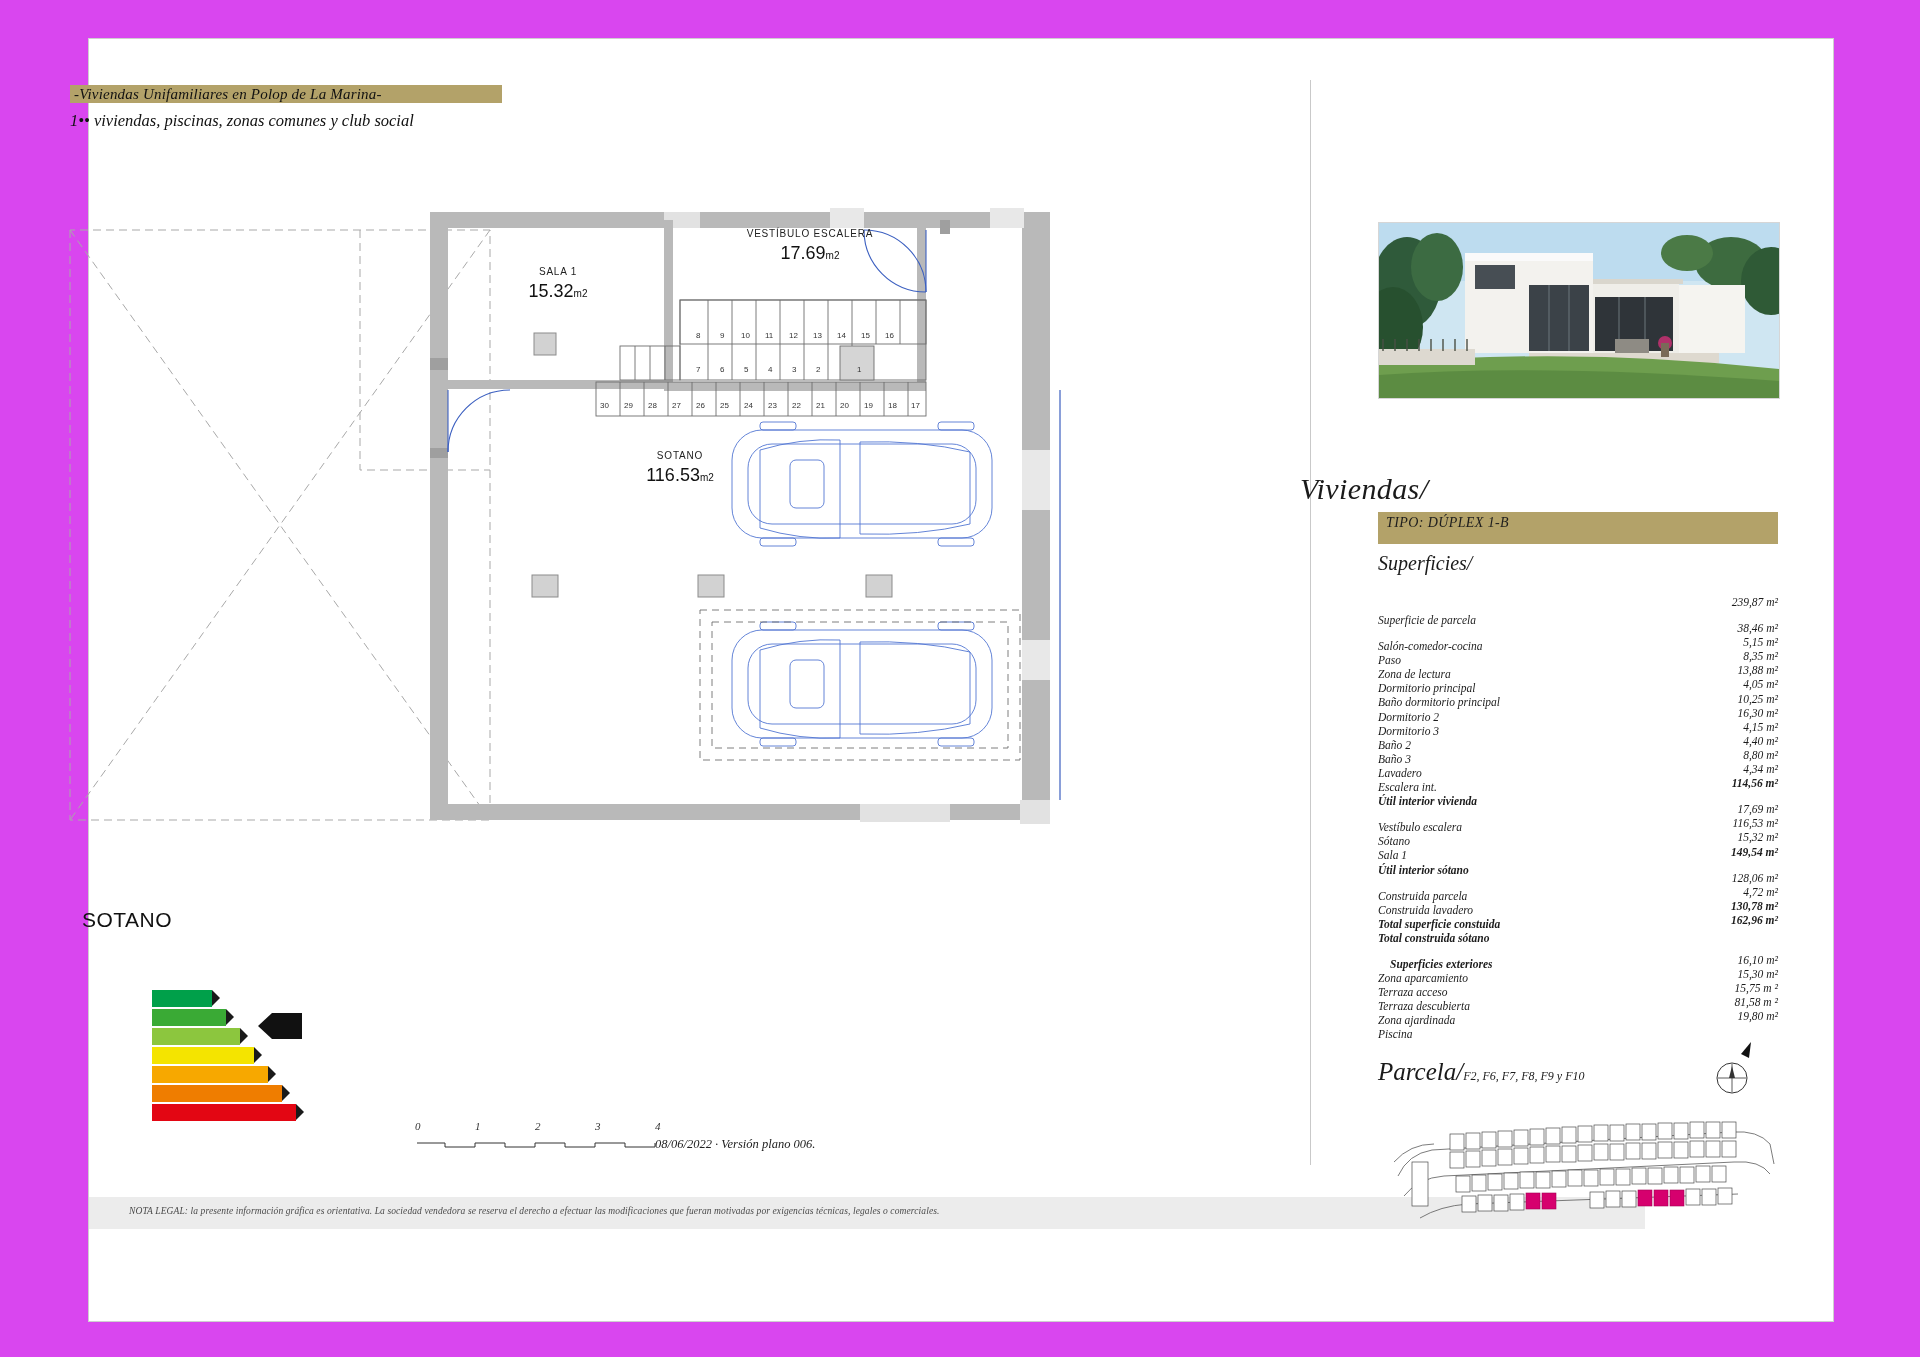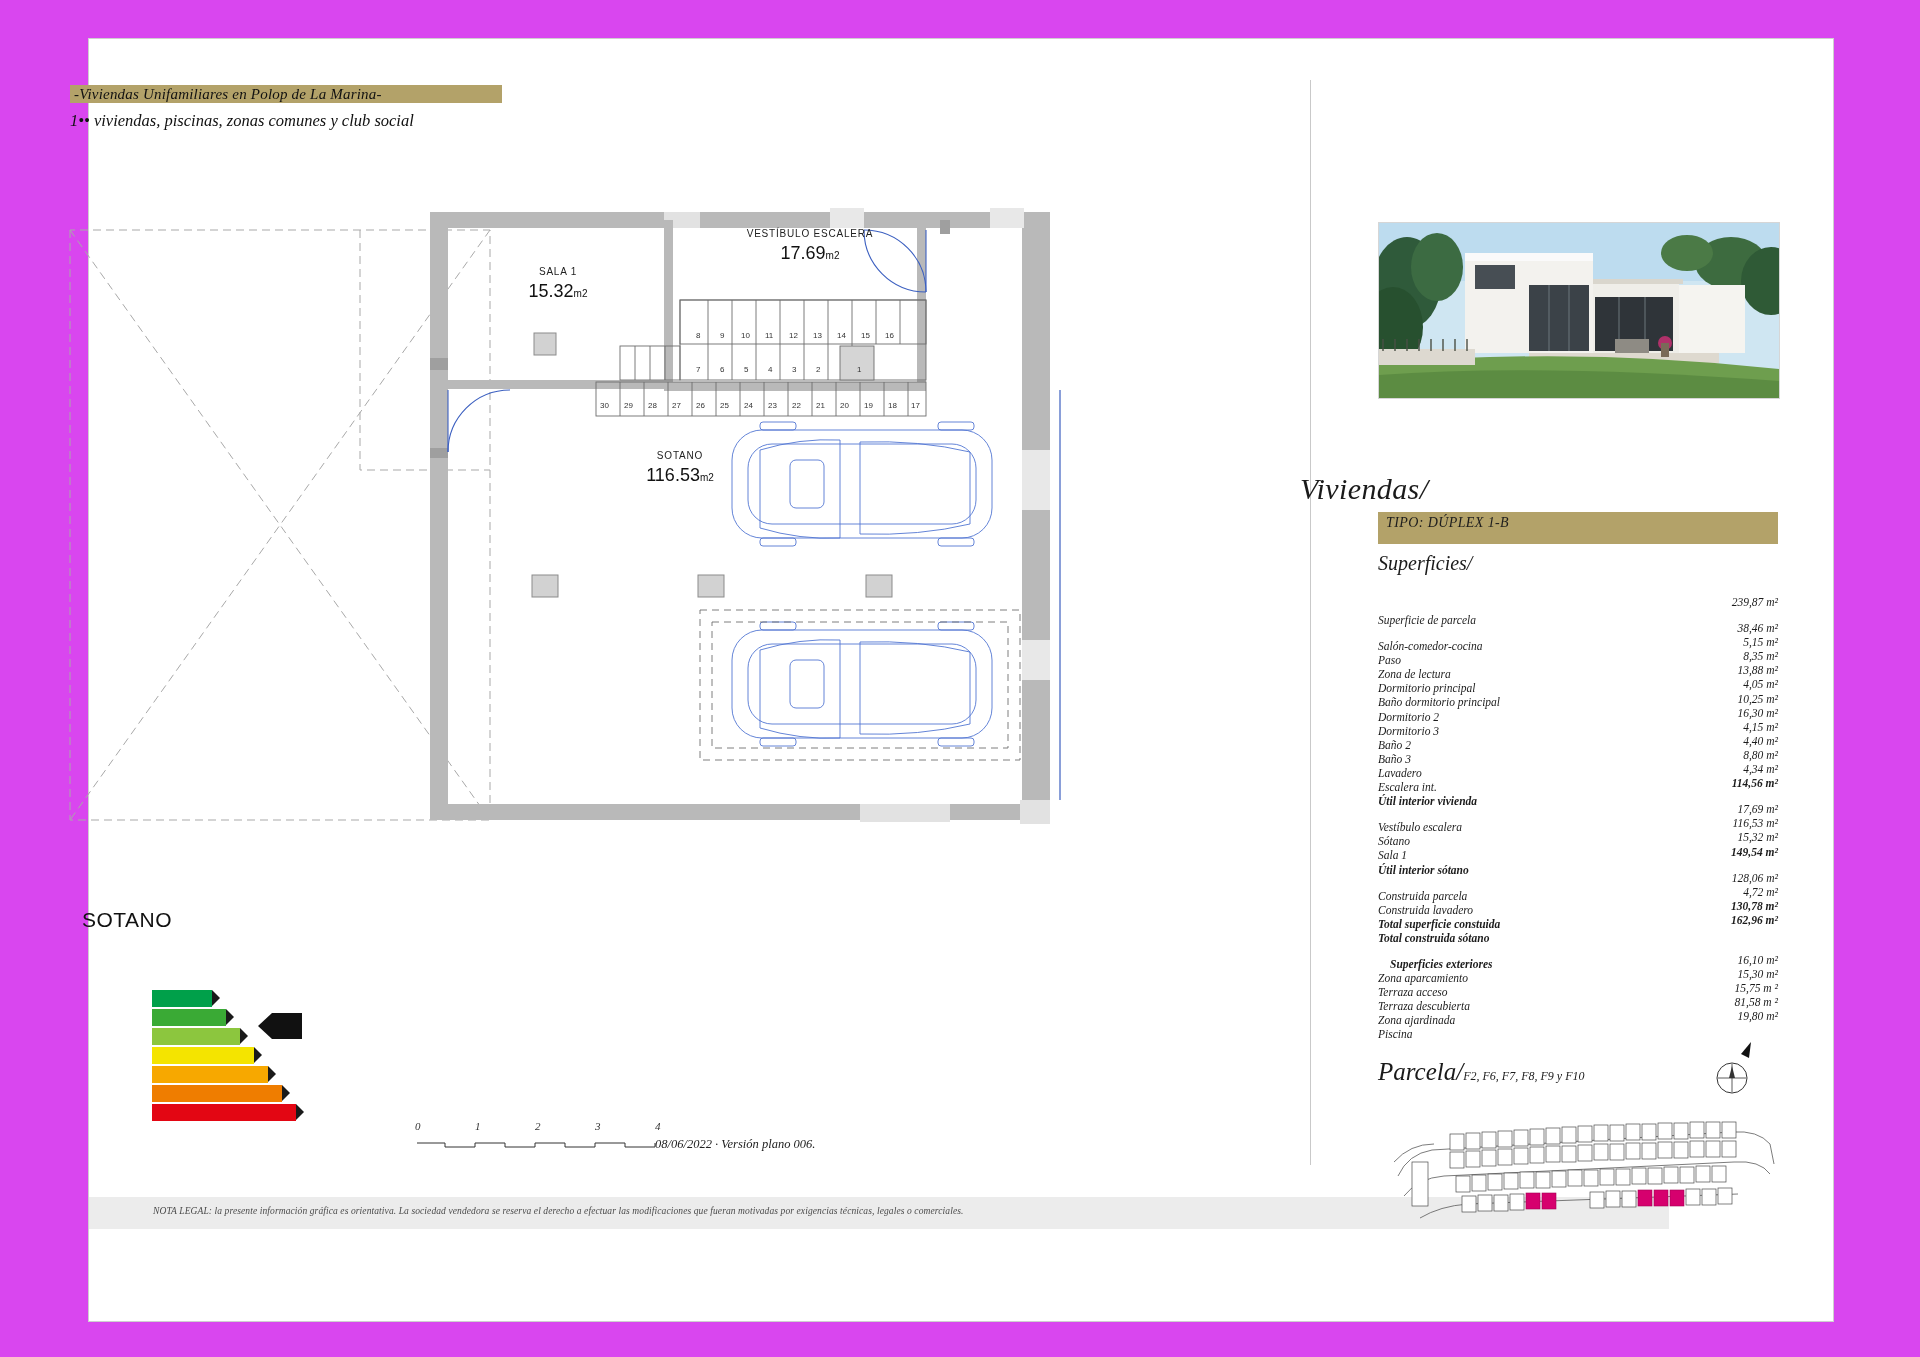--- a/index.html
+++ b/index.html
@@ -28,21 +28,21 @@
   .elet{position:absolute;right:10px;top:0;height:17px;line-height:17px;font-family:"Liberation Sans",sans-serif;font-size:10px;font-weight:bold;color:#fff;}
   .arrow{position:absolute;left:258px;top:1013px;width:0;height:0;}
 
   
   .scalewrap{position:absolute;left:415px;top:1120px;width:520px;font-family:"Liberation Serif",serif;}
   .sc-nums{position:relative;height:14px;font-size:11px;font-style:italic;color:#333;}
   .sc-nums span{position:absolute;top:0;}
   .date{position:absolute;left:655px;top:1137px;font-size:12.5px;font-style:italic;color:#222;white-space:nowrap;}
 
   
-  .legal{position:absolute;left:89px;top:1197px;width:1556px;height:32px;background:#ececec;padding-left:24px;}
+  .legal{position:absolute;left:89px;top:1197px;width:1556px;height:32px;background:#ececec;}
   .legal p{margin:0;padding:9px 0 0 40px;font-size:9.5px;font-style:italic;color:#4a4a4a;letter-spacing:.1px;}
   .render{position:absolute;left:1378px;top:222px;width:400px;height:175px;overflow:hidden;border:1px solid #d6d6d6;}
   .viv{position:absolute;left:1300px;top:472px;font-size:30px;font-style:italic;letter-spacing:.4px;}
   .tipo-band{position:absolute;left:1378px;top:512px;width:400px;height:32px;background:#b3a269;}
   .tipo-band span{display:block;padding:3px 0 0 8px;font-size:14px;font-style:italic;letter-spacing:.4px;color:#1d1d1d;}
   .sup-title{position:absolute;left:1378px;top:552px;font-size:20px;font-style:italic;}
   .sup-list{position:absolute;left:1378px;top:596px;width:400px;font-size:11.5px;font-style:italic;color:#1c1c1c;}
   .sl{position:relative;height:14.1px;}
   .sl .k{position:absolute;left:0;top:18px;white-space:nowrap;}
   .sl .v{position:absolute;right:0;top:0;white-space:nowrap;}

